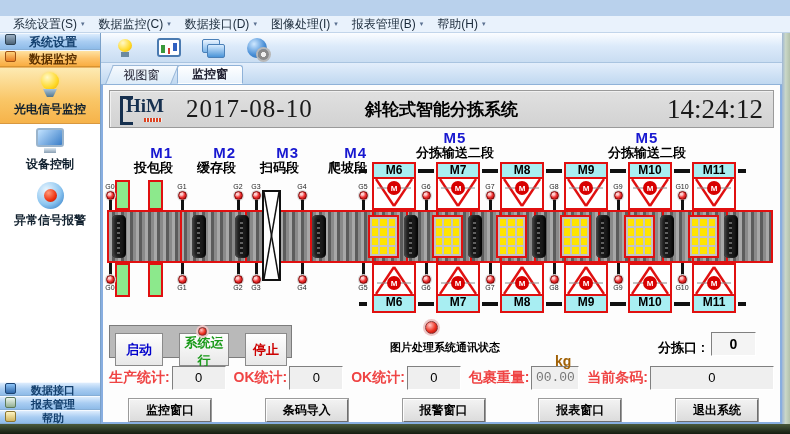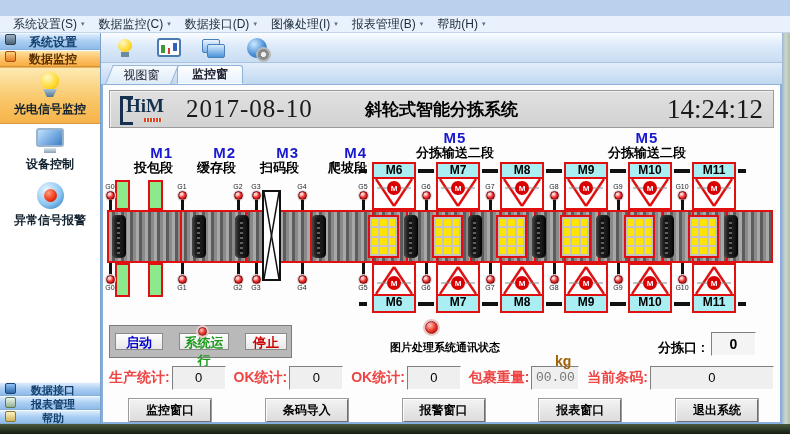--- a/index.html
+++ b/index.html
@@ -144,21 +144,21 @@
   .sensor.sbot { top:133px; height:29px; }
   .s-lbl { font-size:7px; line-height:8px; color:#222; }
   .s-dot { width:9px; height:9px; border-radius:50%; border:1px solid #7a0000; flex:none;
     background:radial-gradient(circle at 35% 30%,#ffd0d0 0 15%,#ee3333 50%,#990000); box-shadow:0 0 0 1px #d8d8d8; }
   .s-stem { width:3px; flex:1; background:#111; }
   .dash { position:absolute; width:8px; height:4px; background:#111; }
 
   
   .controls-row { position:relative; height:40px; }
   .btn-panel { position:absolute; left:2px; top:5px; width:183px; height:33px; background:#b9b9b9; border:1px solid #7c7c7c; }
-  .cbtn { position:absolute; top:7px; height:17px; background:linear-gradient(#fefefe,#e8e8e8); border:1px solid #8a8a8a;
+  .cbtn { position:absolute; top:7px; height:33px; background:linear-gradient(#fefefe,#e8e8e8); border:1px solid #8a8a8a;
     font-family:inherit; font-size:13px; font-weight:bold; cursor:default; }
   .cbtn.start { left:5px; width:48px; color:#0000cc; }
   .cbtn.run   { left:69px; width:50px; color:#1a9a1a; }
   .cbtn.stop  { left:135px; width:42px; color:#cc0000; }
   .ind { position:absolute; border-radius:50%; border:1px solid #883030;
     background:radial-gradient(circle at 35% 30%,#ffc8c8,#ee3322 55%,#a00000); box-shadow:0 0 0 2px #eec6c6; }
   .run-ind  { left:88px; top:1px;  width:9px;  height:9px; }
   .comm-ind { left:318px; top:1px; width:13px; height:13px; }
   .comm-label { position:absolute; left:283px; top:20px; font-size:11px; font-weight:bold; color:#000; }
   .port-label { position:absolute; left:528px; top:19px; width:70px; text-align:right; font-size:13px; font-weight:bold; color:#000; }

